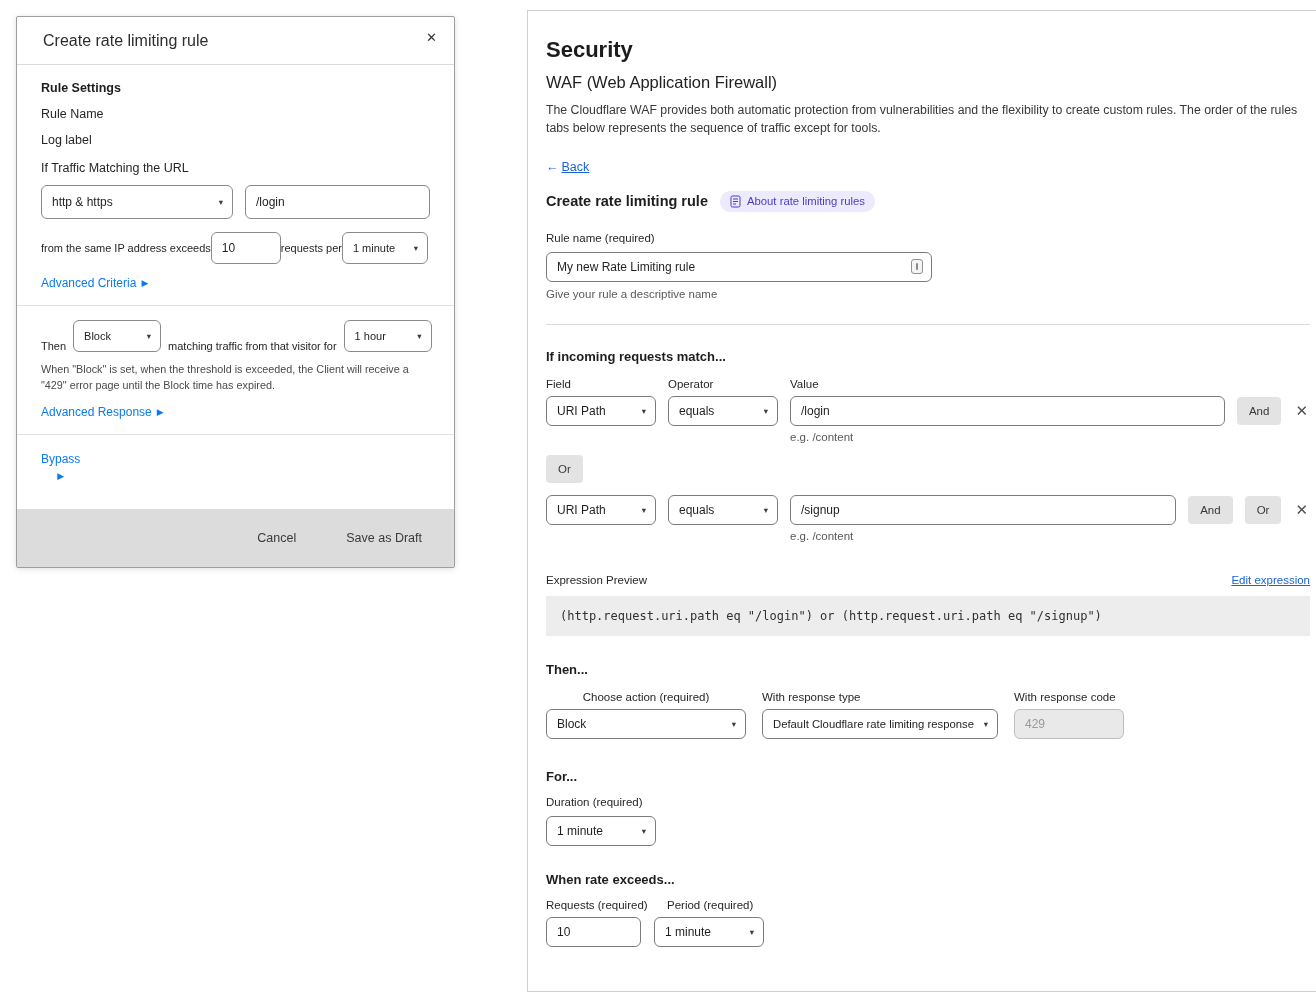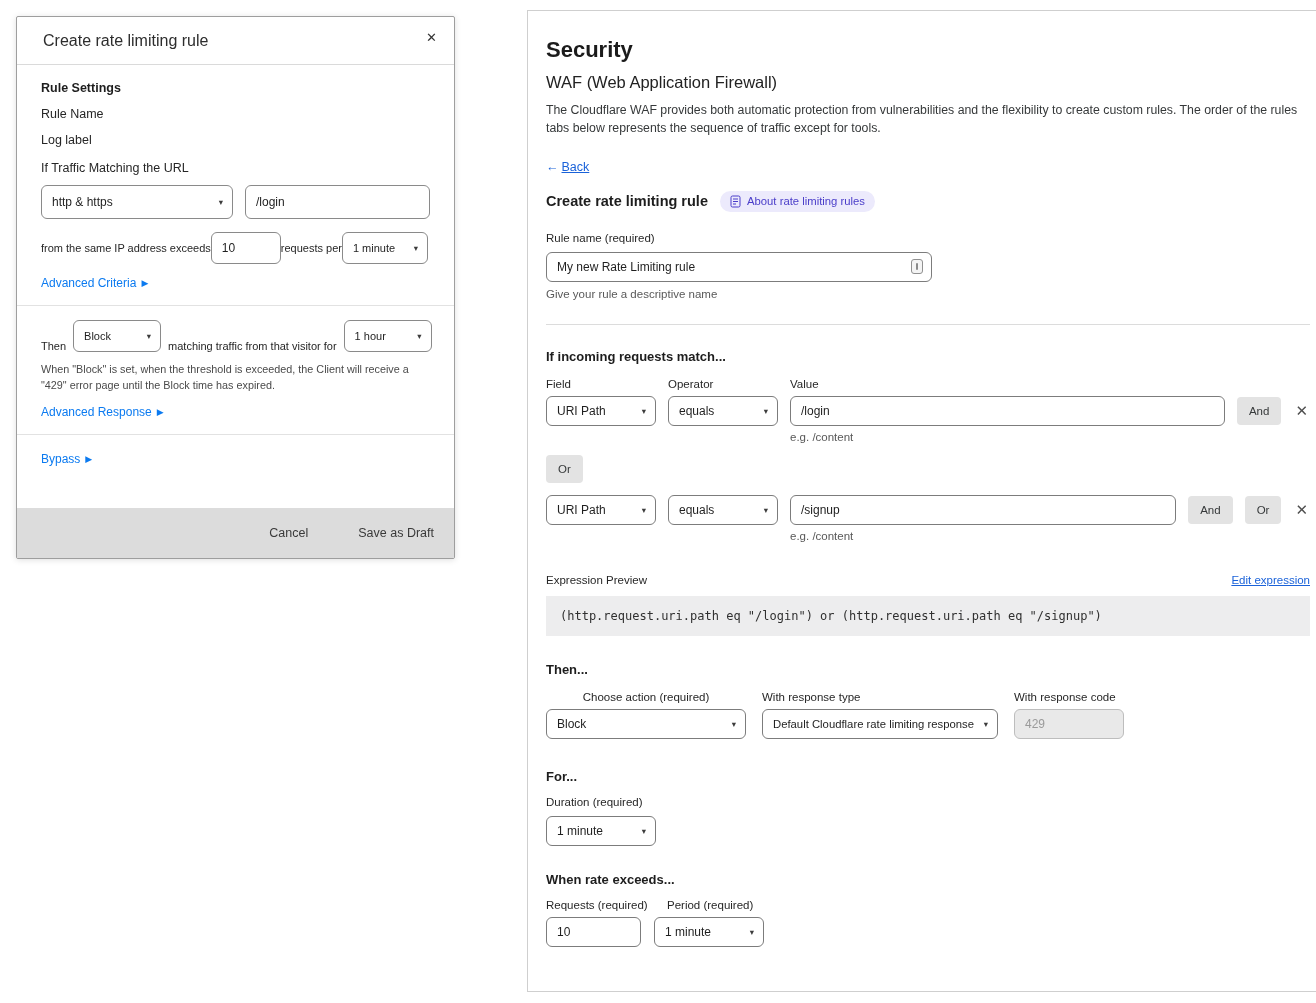--- a/index.html
+++ b/index.html
@@ -49,22 +49,22 @@
   .thresh-row .txt{ width:70px; height:32px; flex:none; }
   .thresh-row .sel{ width:86px; height:32px; flex:none; font-size:11px; }
   .dlg-link{ display:inline-flex; align-items:center; gap:5px; color:#0b7af0; font-size:12px;
            margin-top:12px; cursor:pointer; background:none; border:none; font-family:inherit; padding:0; }
   .disc{ font-size:9px; }
   .dlg-hr{ border:none; border-top:1px solid #e2e2e2; margin:14px -24px; }
   .then-row{ display:flex; align-items:flex-end; gap:7px; font-size:11px; white-space:nowrap;
            margin-right:-10px; color:#262626; }
   .then-row .sel{ width:88px; height:32px; font-size:11px; flex:none; }
   .note{ font-size:10.8px; color:#4a4a4a; line-height:1.5; margin-top:9px; }
-  .dlg-footer{ margin-top:12px; background:#dcdcdc; height:50px; display:flex; align-items:center;
-           justify-content:flex-end; gap:38px; padding:0 14px; }
+  .dlg-footer{ margin-top:12px; background:#dcdcdc; height:58px; display:flex; align-items:center;
+           justify-content:flex-end; gap:38px; padding:0 26px; }
   .dlg-footer button{ background:none; border:none; font-size:12.5px; color:#3a3a3a;
            font-family:inherit; cursor:pointer; }
 
   
   .panel{ position:absolute; left:527px; top:10px; width:802px; height:982px;
           border:1px solid #cfcfcf; background:#fff; padding:22px 18px; overflow:hidden; }
   .panel .txt{ height:30px; border-color:#7c7c7c; }
   .panel .sel{ height:30px; border-color:#7c7c7c; }
   h1.sec{ font-size:22px; margin:4px 0 0; font-weight:700; color:#1b1b1b; }
   .waf-sub{ font-size:16.5px; margin-top:10px; color:#222; font-weight:400; }
@@ -167,21 +167,21 @@
 
     <div class="note">When "Block" is set, when the threshold is exceeded, the Client will receive a "429" error page until the Block time has expired.</div>
 
     <button class="dlg-link">
       <span>Advanced Response</span>
       <span class="disc">▶</span>
     </button>
 
     <hr class="dlg-hr">
 
-    <button class="dlg-link" style="margin:2px 0 20px;">
+    <button class="dlg-link" style="margin:2px 0 6px;flex-direction:column;">
       <span>Bypass</span>
       <span class="disc">▶</span>
     </button>
   </div>
 
   <div class="dlg-footer">
     <button>Cancel</button>
     <button>Save as Draft</button>
   </div>
 </div>

